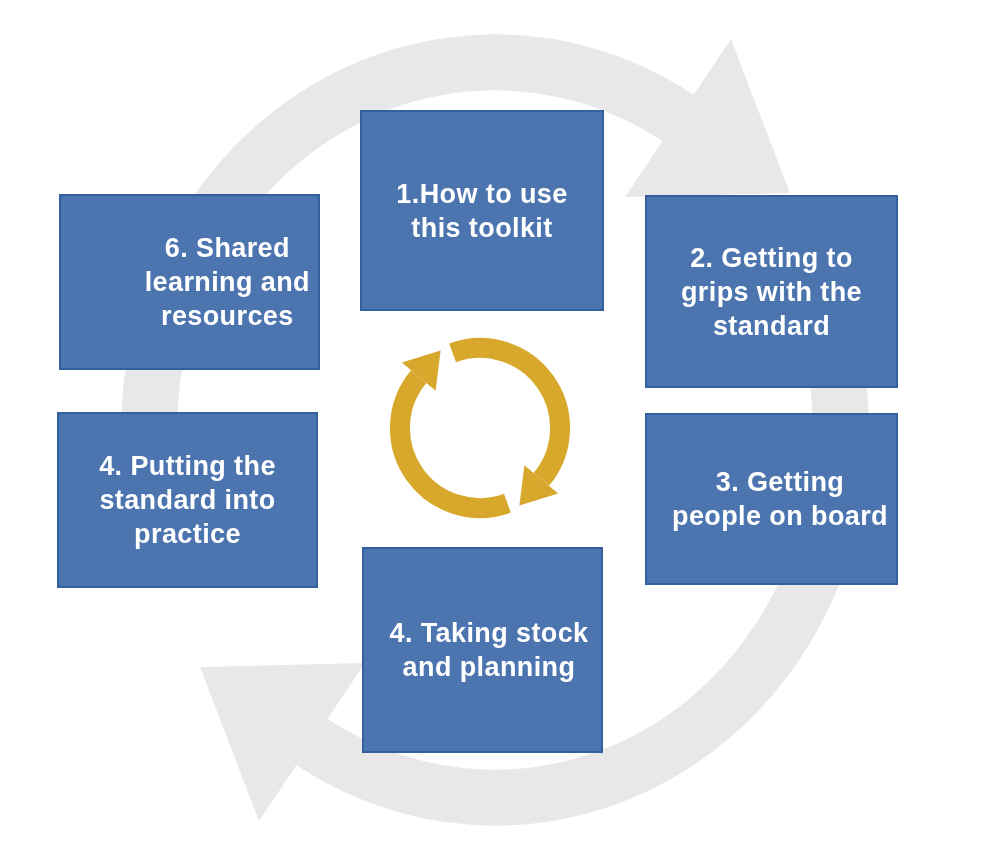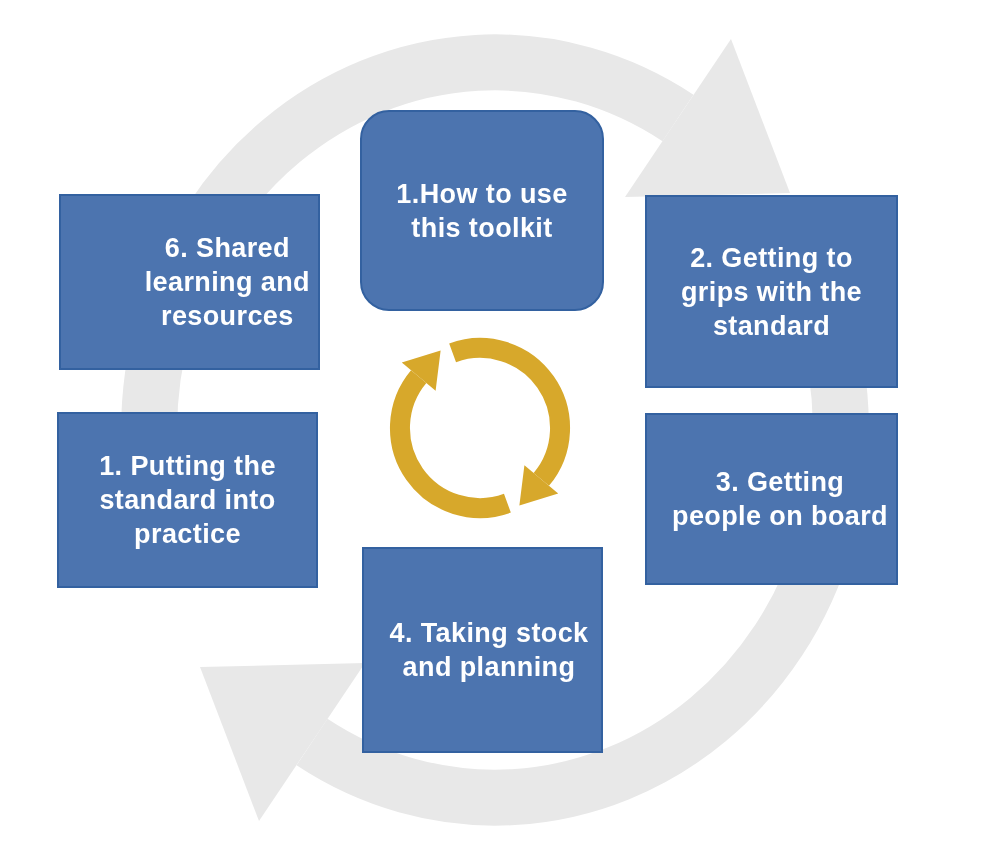--- a/index.html
+++ b/index.html
@@ -62,21 +62,21 @@
     color: var(--box-text, #ffffff);
     font-weight: bold;
     font-size: 27px;
     line-height: 34px;
     letter-spacing: 0.4px;
   }
   .step .label {
     white-space: pre-line;
     padding: 0 8px;
   }
-  .s1 { left: 360px; top: 110px; width: 244px; height: 201px; border-radius: 29px; }
+  .s1 { left: 360px; top: 110px; width: 244px; height: 201px; }
   .s2 { left: 645px; top: 195px; width: 253px; height: 193px; }
   .s3 { left: 645px; top: 413px; width: 253px; height: 172px; justify-content: flex-end; }
   .s4 { left: 362px; top: 547px; width: 241px; height: 206px; padding-left: 13px; }
   .s5 { left: 57px;  top: 412px; width: 261px; height: 176px; }
   .s6 { left: 59px;  top: 194px; width: 261px; height: 176px; justify-content: flex-end; }
 </style>
 </head>
 <body>
 
 <div class="canvas">
@@ -106,21 +106,21 @@
   </div>
   <div class="step s3">
     <span class="label">3. Getting
 people on board</span>
   </div>
   <div class="step s4">
     <span class="label">4. Taking stock
 and planning</span>
   </div>
   <div class="step s5">
-    <span class="label">1. Putting the
+    <span class="label">4. Putting the
 standard into
 practice</span>
   </div>
   <div class="step s6">
     <span class="label">6. Shared
 learning and
 resources</span>
   </div>
 
 </div>

